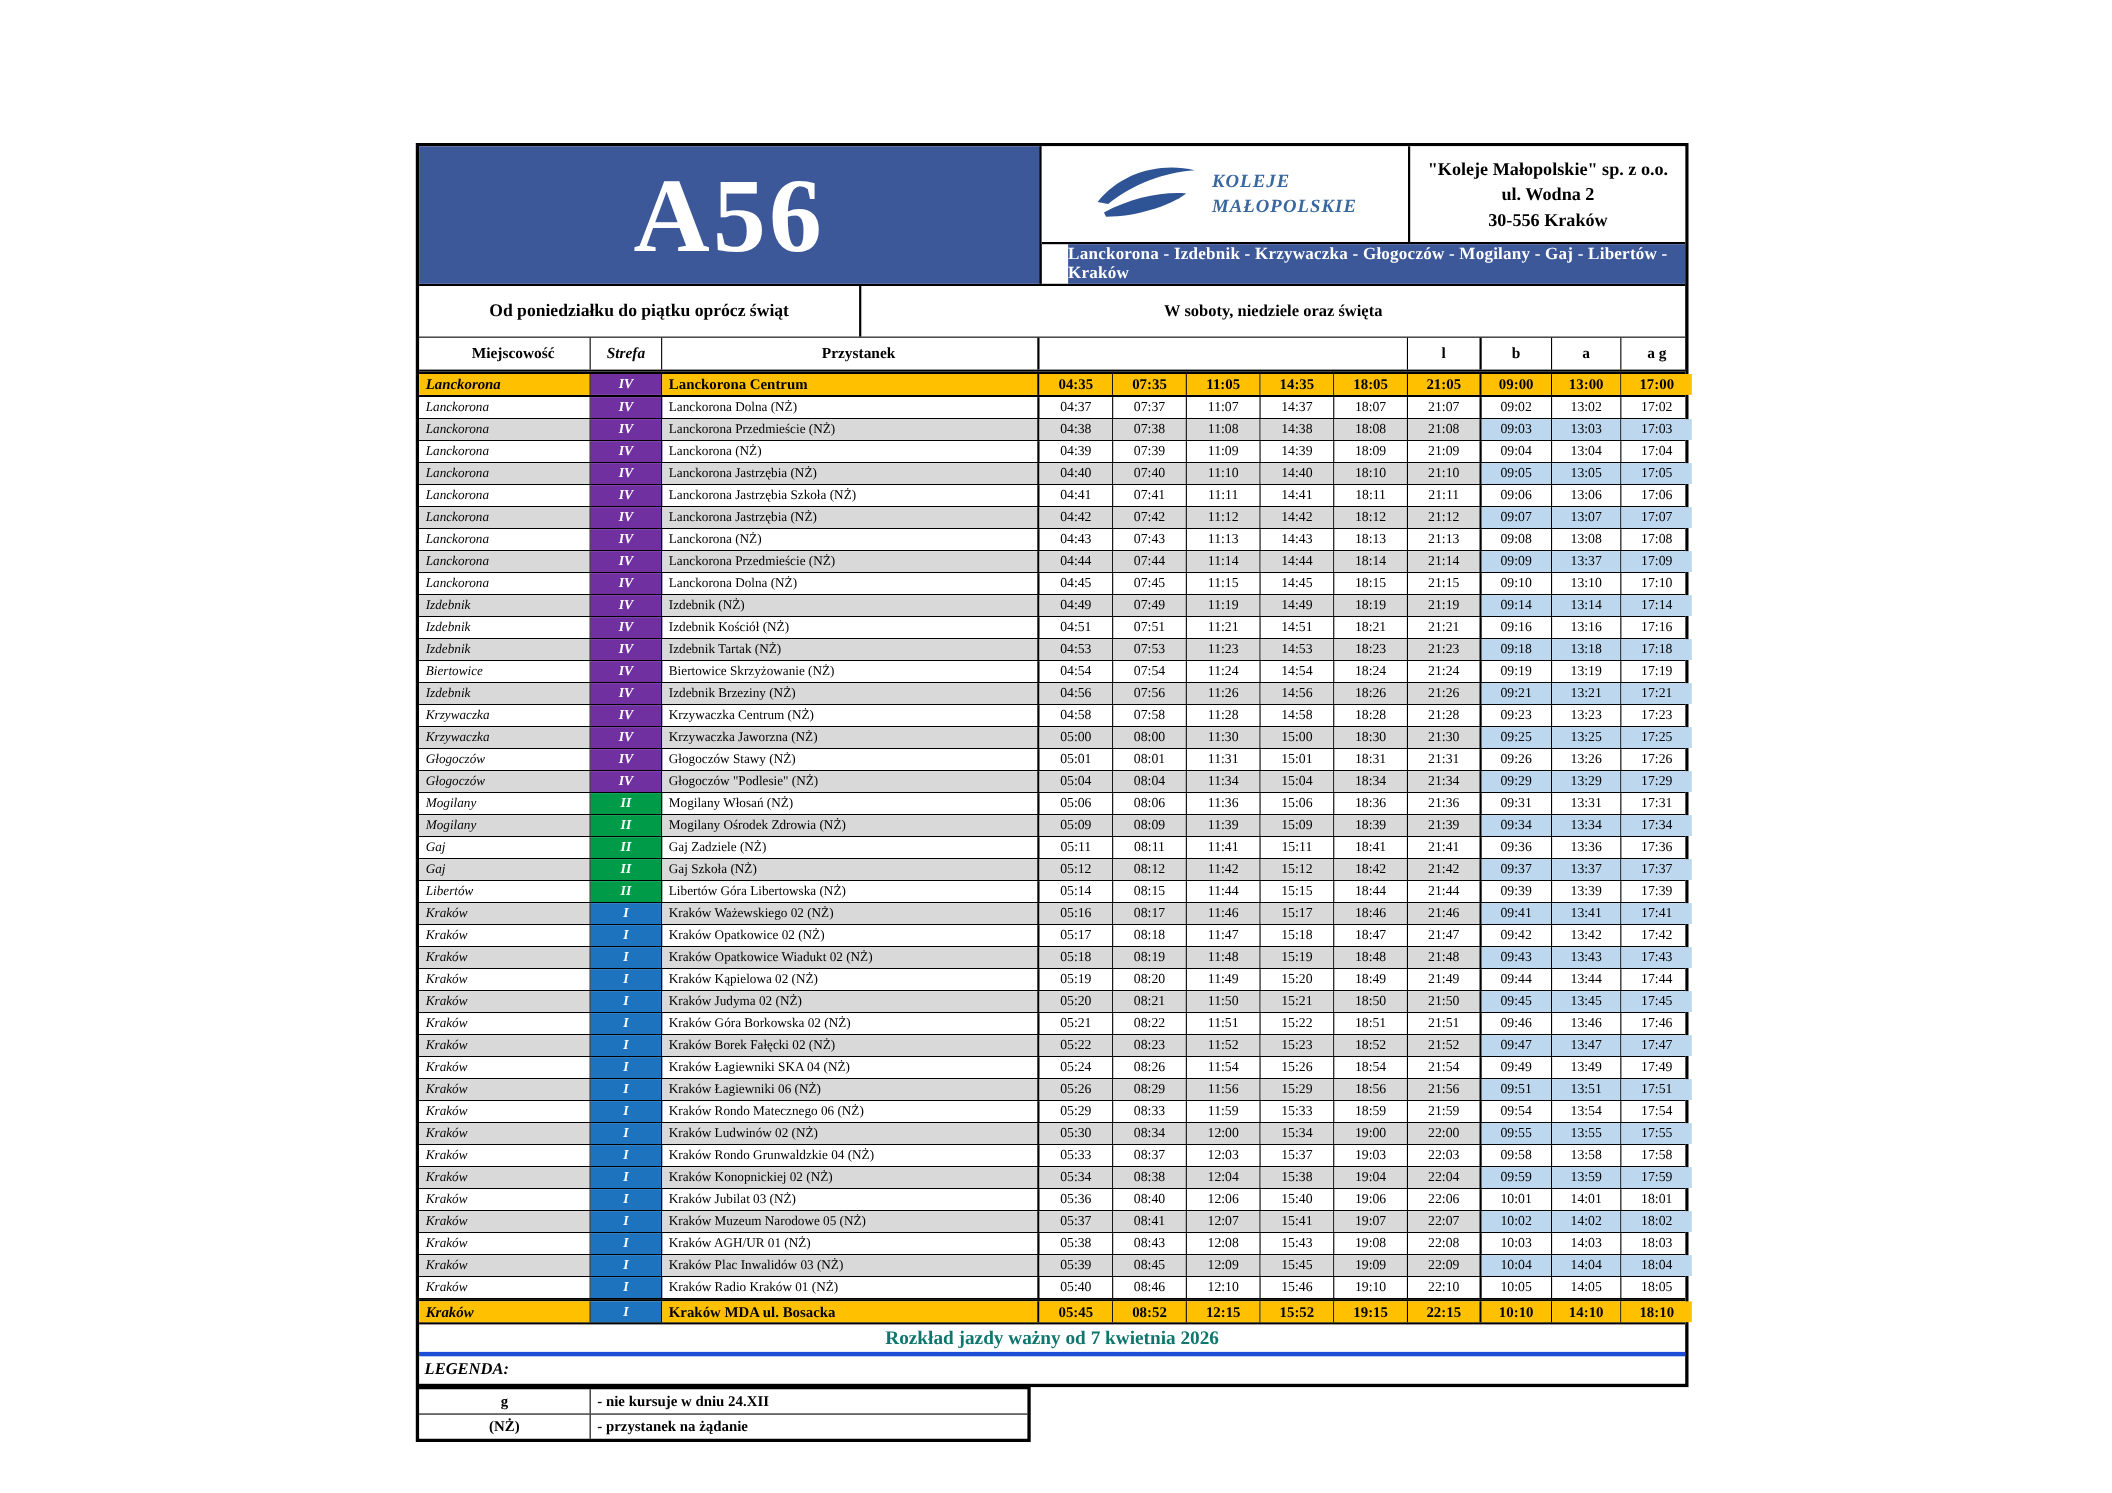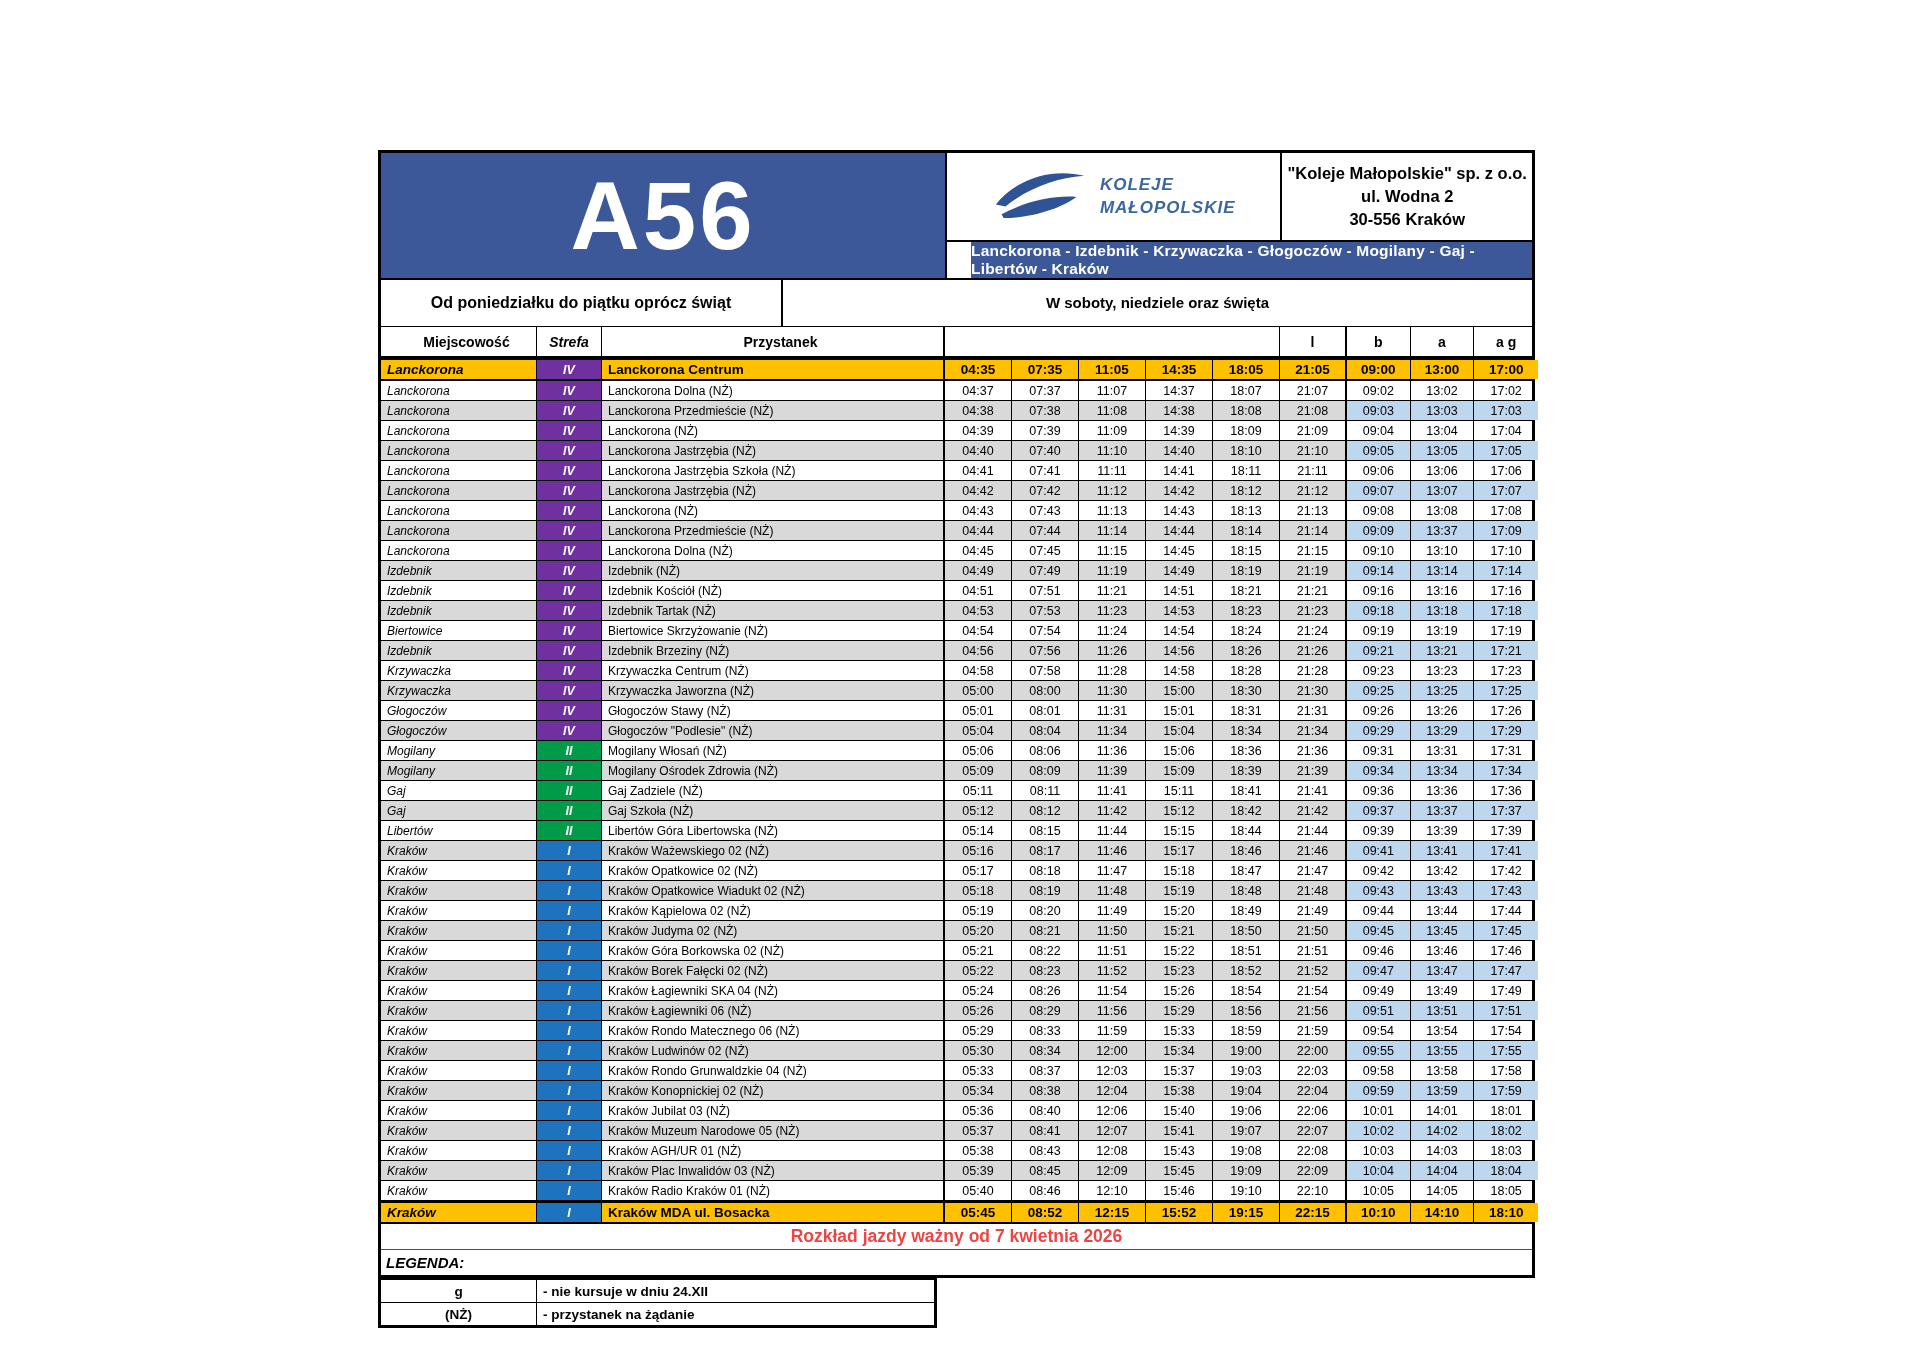--- a/index.html
+++ b/index.html
@@ -1,20 +1,20 @@
 <!DOCTYPE html>
 <html><head>
 <meta charset="utf-8">
 <style>
   html,body{margin:0;padding:0;}
   body{
     width:1920px;height:1357px;background:#ffffff;position:relative;
     font-family:"Liberation Sans", sans-serif;color:#000;
   }
-  .wrap{position:absolute;left:378px;top:150px;width:1157px;}
+  .wrap{position:absolute;left:378px;top:130px;width:1157px;font-family:Liberation Serif, serif;}
   .tt{border:3px solid #000;background:#fff;}
 
   
   .hdr{display:flex;height:125px;border-bottom:2px solid #000;}
   .hdr-left{width:564px;min-width:564px;background:var(--navy);display:flex;align-items:center;justify-content:center;border-right:2px solid #000;}
   .route-num{color:#fff;font-size:96px;font-weight:bold;letter-spacing:3px;line-height:1;}
   .hdr-right{flex:1;display:flex;flex-direction:column;min-width:0;}
   .hdr-box{height:92px;display:flex;background:#fff;border-bottom:2px solid #000;}
   .logo-wrap{width:57%;display:flex;align-items:center;justify-content:center;gap:12px;}
   .logo-text{font-style:italic;color:#39679f;font-size:17px;font-weight:bold;letter-spacing:1px;line-height:1.3;}
@@ -49,21 +49,21 @@
   .row .c-zone{color:#fff;font-style:italic;font-weight:bold;font-size:12.5px;}
   .sep-r{border-right:2px solid #000 !important;}
   .row .cell:last-child{border-right:none;}
   .row.shade .cell{background:#D9D9D9;}
   .row.shade .cell.wk{background:#BDD7EE;}
   .row.hl{border-top:2px solid #000;border-bottom:2px solid #000;font-weight:bold;font-size:13.5px;}
   .row.hl .cell{background:#FFC000;}
   .row.hl .c-t,.row.hl .c-w{font-size:13.5px;}
 
   
-  .validity{height:25px;display:flex;align-items:center;justify-content:center;color:#ef4444;font-weight:bold;font-size:17.5px;border-bottom:1px solid #1d4ed8;}
+  .validity{height:25px;display:flex;align-items:center;justify-content:center;color:#0f766e;font-weight:bold;font-size:17.5px;border-bottom:4px solid #1d4ed8;}
   .legend-title{height:25px;display:flex;align-items:center;padding-left:5px;font-style:italic;font-weight:bold;font-size:15px;}
 
   .legend-box{width:553px;border:3px solid #000;border-top:2px solid #000;background:#fff;}
   .legend-row{display:flex;height:22px;font-size:13.5px;font-weight:bold;}
   .legend-row + .legend-row{border-top:1px solid #000;}
   .legend-sym{width:155px;min-width:155px;border-right:1px solid #000;display:flex;align-items:center;justify-content:center;}
   .legend-desc{flex:1;display:flex;align-items:center;padding-left:6px;}
 
   :root{--navy:#3C5899;}
 </style>

